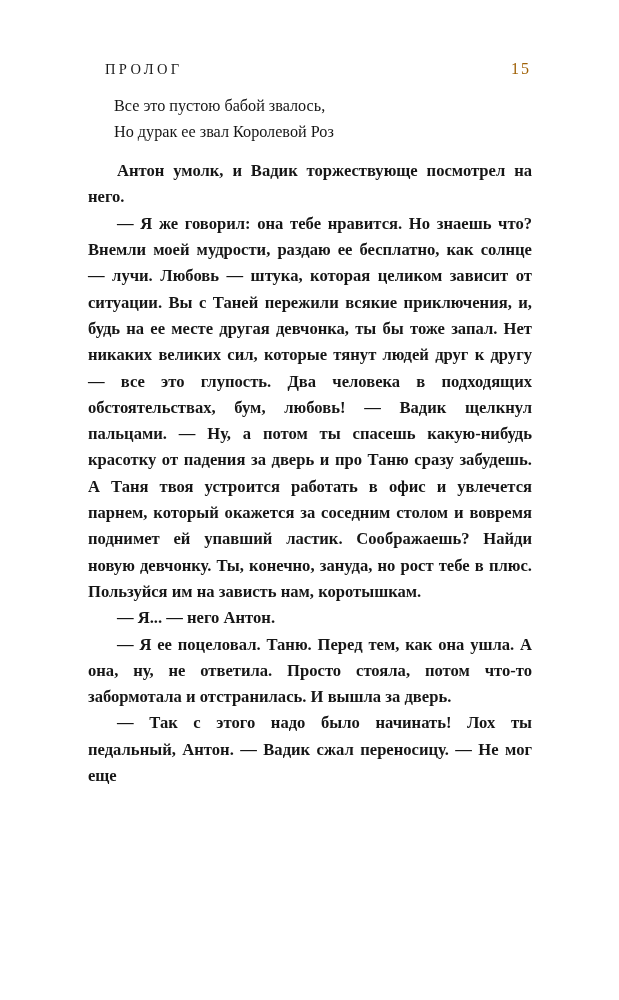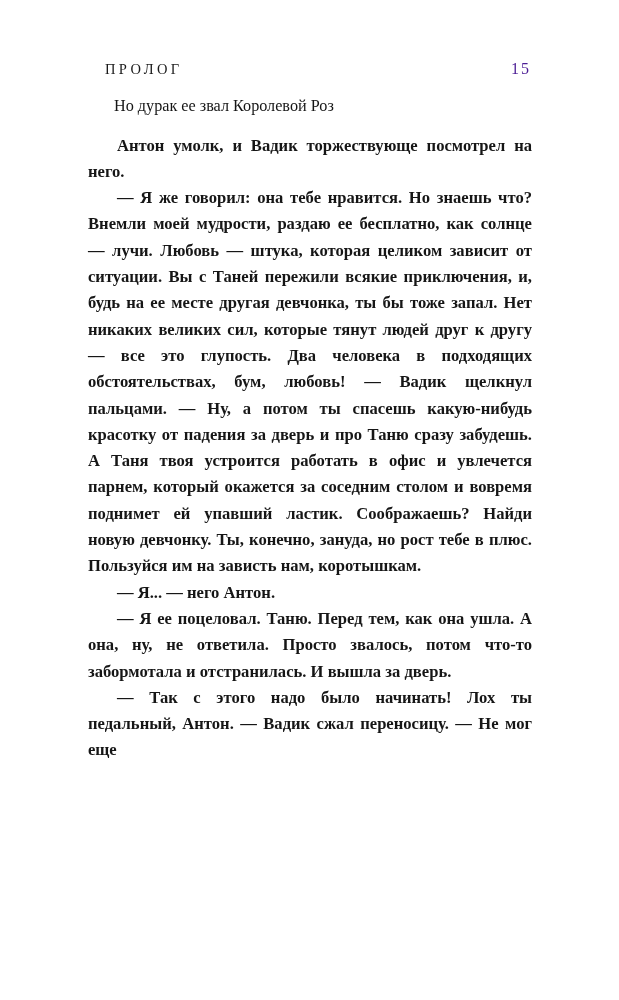--- a/index.html
+++ b/index.html
@@ -33,21 +33,21 @@
   }
   .running-head {
     font-size: 14.5px;
     letter-spacing: 3.4px;
     color: #1a1a1a;
     font-family: "Liberation Serif", serif;
   }
   .folio {
     font-size: 16px;
     letter-spacing: 2px;
-    color: #4c1d95;
+    color: #a16207;
     font-family: "Liberation Serif", serif;
   }
   .body-block {
     position: absolute;
     top: 94px;
     left: 88px;
     width: 444px;
   }
   .verse {
     margin: 0 0 6px 0;
@@ -82,23 +82,24 @@
 <div class="page">
 
   <div class="header">
     <div class="running-head">ПРОЛОГ</div>
     <div class="folio">15</div>
   </div>
 
   <div class="body-block">
 
     <div class="verse">
+      <div class="verse-line">Все это пустою бабой звалось,</div>
       <div class="verse-line">Но дурак ее звал Королевой Роз</div>
     </div>
 
     <p class="para first-after-verse">Антон умолк, и Вадик торжествующе посмотрел на него.</p>
     <p class="para">— Я же говорил: она тебе нравится. Но знаешь что? Внемли моей мудрости, раздаю ее бесплатно, как солнце — лучи. Любовь — штука, которая целиком зависит от ситуации. Вы с Таней пережили всякие приключения, и, будь на ее месте другая девчонка, ты бы тоже запал. Нет никаких великих сил, которые тянут людей друг к другу — все это глупость. Два человека в подходящих обстоятельствах, бум, любовь! — Вадик щелкнул пальцами. — Ну, а потом ты спасешь какую-нибудь красотку от падения за дверь и про Таню сразу забудешь. А Таня твоя устроится работать в офис и увлечется парнем, который окажется за соседним столом и вовремя поднимет ей упавший ластик. Соображаешь? Найди новую девчонку. Ты, конечно, зануда, но рост тебе в плюс. Пользуйся им на зависть нам, коротышкам.</p>
     <p class="para">— Я... — него Антон.</p>
-    <p class="para">— Я ее поцеловал. Таню. Перед тем, как она ушла. А она, ну, не ответила. Просто звалось, потом что-то забормотала и отстранилась. И вышла за дверь.</p>
+    <p class="para">— Я ее поцеловал. Таню. Перед тем, как она ушла. А она, ну, не ответила. Просто стояла, потом что-то забормотала и отстранилась. И вышла за дверь.</p>
     <p class="para">— Так с этого надо было начинать! Лох ты педальный, Антон. — Вадик сжал переносицу. — Не мог еще</p>
 
   </div>
 </div>
 
 </body></html>

